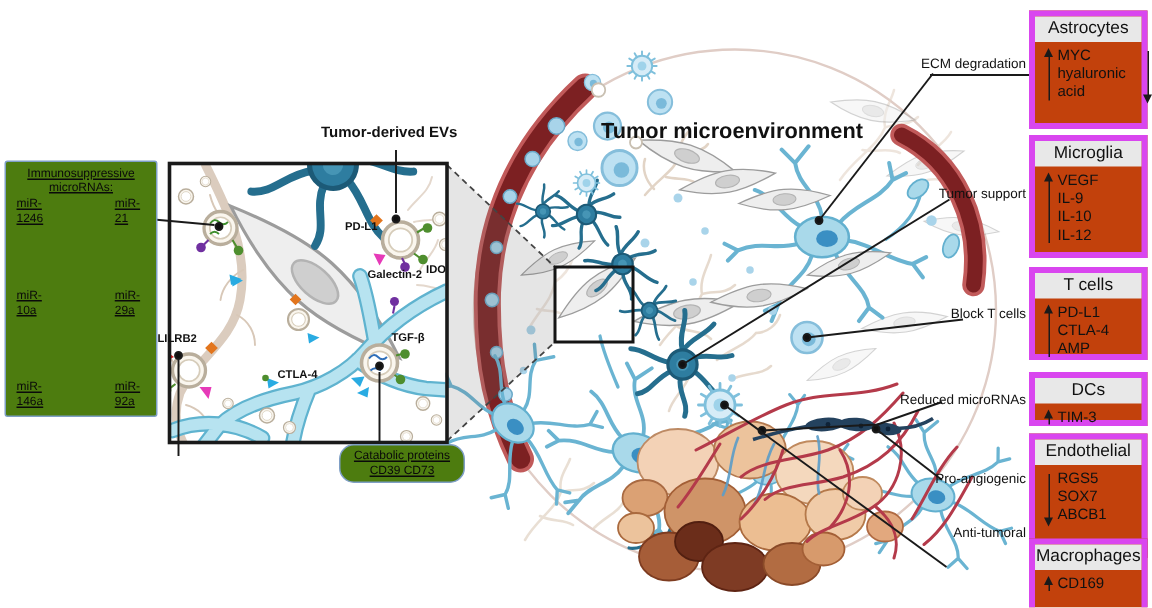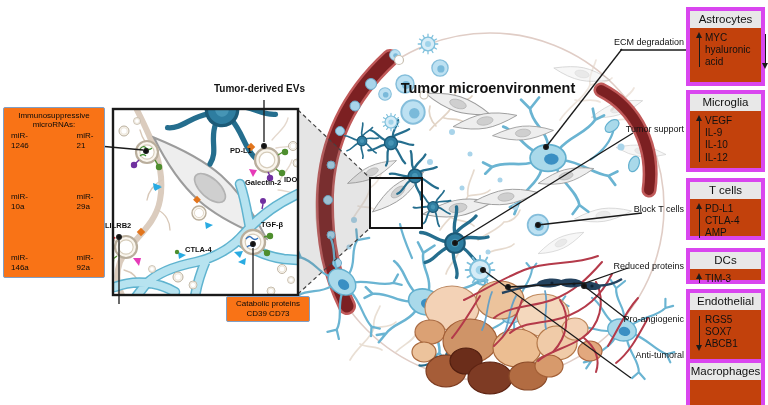--- a/index.html
+++ b/index.html
@@ -7,27 +7,27 @@
          font-family:"Liberation Sans",sans-serif;color:#111;}
   svg{position:absolute;left:0;top:0;}
   .lbl{position:absolute;white-space:nowrap;color:#111;}
   
   .fig-title{left:388px;top:60px;width:200px;text-align:center;font-size:14.5px;font-weight:bold;margin-top:20px;}
   
   .ev-label{left:214px;top:83px;font-size:10px;font-weight:bold;}
   .ecm-label{left:62px;top:302px;font-size:13px;}
   .prot{font-size:7.5px;font-weight:bold;}
   
-  .bluebox{position:absolute;background:#f97316;border:1.4px solid #7f9fc6;border-radius:2px;
-           font-size:8px;line-height:1.25;text-align:center;color:#0a0a0a;}
+  .bluebox{position:absolute;background:#4d7c0f;border:1.4px solid #7f9fc6;border-radius:2px;
+           font-size:8px;line-height:1.25;text-align:center;color:#0a0a0a;text-decoration:underline;}
   .mirna{left:3px;top:107px;width:96px;padding:3px 2px 4px 2px;}
   .mirna .ttl{font-size:8px;line-height:1.15;margin-bottom:2px;}
   .mirna .grid{display:grid;grid-template-columns:1fr 1fr;column-gap:2px;row-gap:1px;
                padding:0 1px 0 5px;text-align:left;gap:41px;}
-  .catabolic{left:226px;top:296px;width:80px;padding:2px 1px;}
+  .catabolic{left:226px;top:296px;width:80px;padding:2px 1px;border-radius:10px;}
   
   .ann{position:absolute;right:84px;font-size:9px;white-space:nowrap;}
   
   .panel{position:absolute;left:686px;width:79px;background:#c2410c;border:4px solid #d946ef;
          box-sizing:border-box;}
   .panel .hd{background:#e8e8e8;text-align:center;font-size:11.5px;padding:2px 0 3px 0;}
   .panel .bd{padding:4px 2px 2px 5px;display:flex;flex-direction:row;gap:4px;}
   .grp{display:flex;align-items:stretch;}
   .gi{font-size:10px;line-height:1.22;}
   .va{position:relative;width:10px;flex:none;}
@@ -370,21 +370,21 @@
 </div>
 
 <div class="bluebox catabolic">
   <div>Catabolic proteins</div>
   <div>CD39 CD73</div>
 </div>
 
 <div class="ann" style="top:37px">ECM degradation</div>
 <div class="ann" style="top:124px">Tumor support</div>
 <div class="ann" style="top:204px">Block T cells</div>
-<div class="ann" style="top:261px">Reduced proteins</div>
+<div class="ann" style="top:261px">Reduced microRNAs</div>
 <div class="ann" style="top:314px">Pro-angiogenic</div>
 <div class="ann" style="top:350px">Anti-tumoral</div>
 
 <div class="panel" style="top:7px;height:79px">
   <div class="hd">Astrocytes</div>
   <div class="bd">
     <div class="grp">
       <span class="va up">
             <b></b>
             <i></i>
@@ -468,15 +468,26 @@
         <div>RGS5</div>
         <div>SOX7</div>
         <div>ABCB1</div>
       </div>
     </div>
   </div>
 </div>
 
 <div class="panel" style="top:359px;height:56px">
   <div class="hd">Macrophages</div>
+  <div class="bd">
+    <div class="grp">
+      <span class="va up">
+            <b></b>
+            <i></i>
+          </span>
+      <div class="gi">
+            <div>CD169</div>
+          </div>
+    </div>
+  </div>
 </div>
 
 </div>
 
 </body></html>

